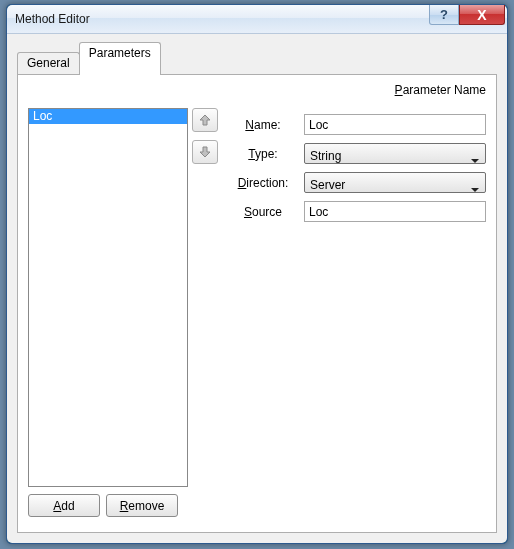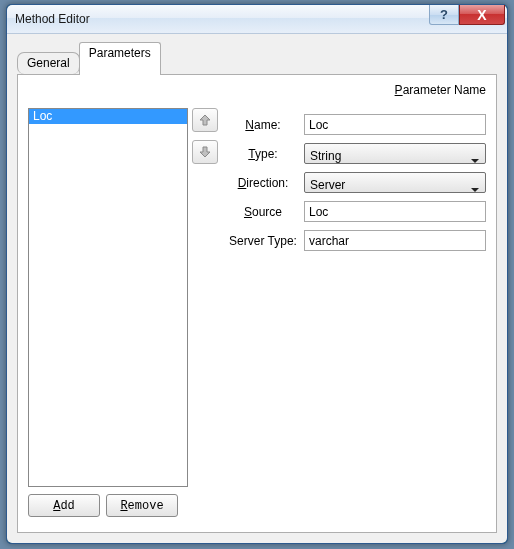--- a/index.html
+++ b/index.html
@@ -97,21 +97,20 @@
   }
   .tab.active {
     background: #ffffff;
     position: relative;
     top: 0;
     padding-bottom: 5px;
     margin-bottom: -1px;
   }
   .tab:not(.active) {
     margin-top: 10px;
-    border-radius: 7px;
   }
   .tab-panel {
     flex: 1;
     background: #ffffff;
     border: 1px solid #aeaeae;
     padding: 8px 10px 10px 10px;
     display: flex;
     flex-direction: column;
   }
   .param-label { margin-bottom: 11px; text-align: right; }
@@ -203,21 +202,21 @@
     margin-top: 10px;
     display: flex;
     align-items: center;
   }
   .std-btn {
     height: 23px;
     padding: 0 4px;
     border: 1px solid #8a8a8a;
     background: linear-gradient(to bottom, #fdfdfd, #e4e4e4);
     border-radius: 3px;
-    font-family: Liberation Mono, monospace;
+    font-family: Liberation Sans, sans-serif;
     font-size: 12px;
     min-width: 72px;
   }
   .std-btn.default-btn {
     border: 1px solid #3c7fb1;
     box-shadow: inset 0 0 0 1px #a7d0ef;
   }
   .spacer { flex: 1; }
   
   .ul { text-decoration: underline; }
@@ -282,21 +281,17 @@
             <label><span class="ul">D</span>irection:</label>
             <div class="combo">
               <span class="combo-text">Server</span>
               <span class="combo-arrow"></span>
             </div>
           </div>
           <div class="form-row">
             <label><span class="ul">S</span>ource</label>
             <input class="text-input" value="Loc" style="">
           </div>
-          <div class="form-row">
-            <label>Server Type:</label>
-            <input class="text-input" value="varchar" style="">
-          </div>
         </div>
       </div>
     </div>
   </div>
 </div>
 
 </body></html>

